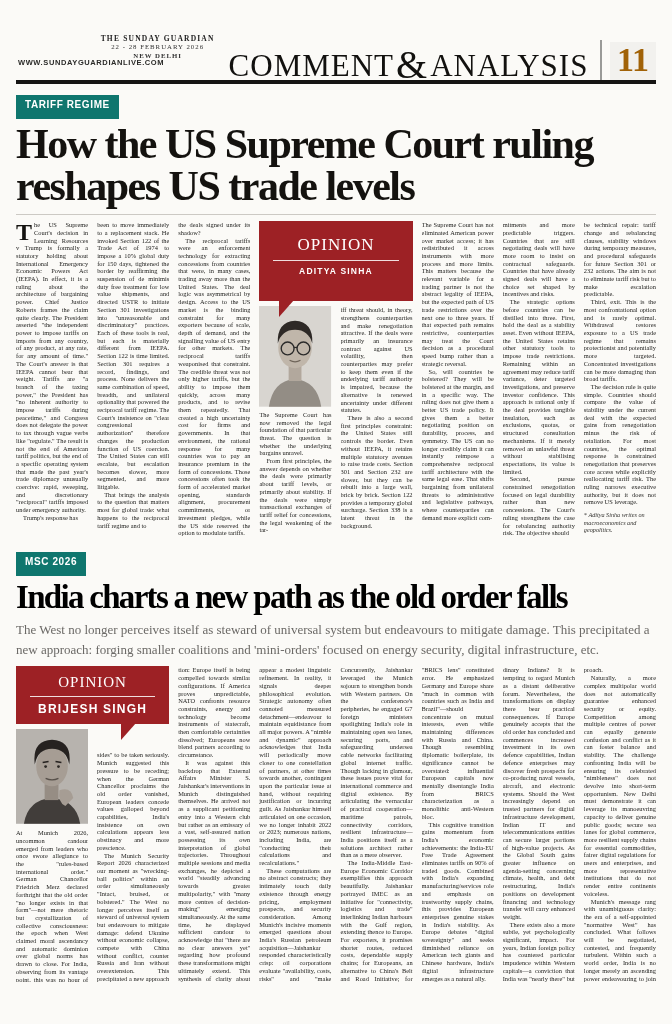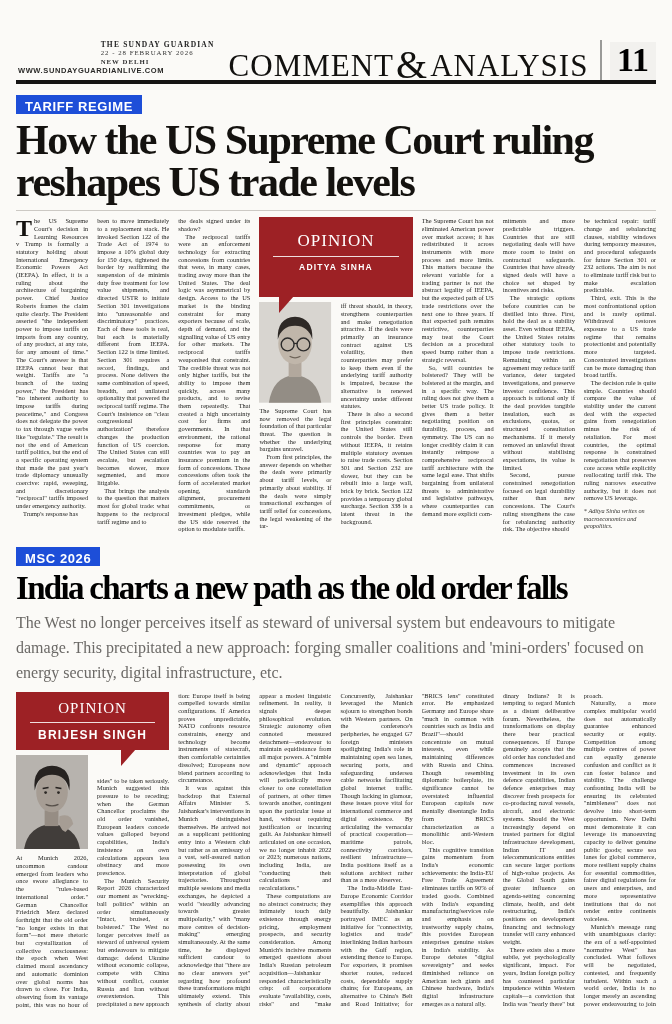--- a/index.html
+++ b/index.html
@@ -6,40 +6,40 @@
   .page{
     position:relative;width:672px;height:1024px;margin:0 auto;
     background:#fbfaf7;overflow:hidden;
     font-family:"Liberation Serif", serif;color:#1d1d1b;
     box-sizing:border-box;padding:18px 16px 0 16px;
   }
   
   .header{position:relative;height:62px;border-bottom:4px solid #161514;}
   .header-row{display:flex;align-items:flex-end;justify-content:flex-end;height:100%;padding-bottom:2px;}
   .site-url{
-    position:absolute;left:2px;bottom:5px;
+    position:absolute;left:2px;bottom:13px;
     font-family:"Liberation Sans", sans-serif;font-weight:bold;
     font-size:7.5px;letter-spacing:.6px;color:#2a2a28;
   }
-  .masthead-info{text-align:left;margin-right:14px;line-height:1.25;padding-bottom:14px;}
+  .masthead-info{text-align:center;margin-right:14px;line-height:1.25;padding-bottom:20px;}
   .mi-paper{font-size:7.5px;font-weight:bold;letter-spacing:1.2px;color:#222;}
   .mi-date,.mi-city{font-size:6.8px;letter-spacing:1px;color:#333;}
   .mi-city{font-weight:bold;}
   .section-title{font-size:31px;letter-spacing:1px;color:#12110f;white-space:nowrap;line-height:.9;}
   .section-amp{font-size:40px;line-height:.7;vertical-align:-2px;padding:0 2px;}
   .pg-divider{width:1.5px;height:40px;background:#9a9a98;margin:0 8px 0 12px;}
   .page-number{
-    font-size:34px;font-weight:bold;color:#000000;background:#f2f1ee;
+    font-size:34px;font-weight:bold;color:#a16207;background:#f2f1ee;
     padding:0 7px 2px 7px;line-height:1.05;
   }
   
   .tag{
-    display:inline-block;background:#1d4ed8;color:#fff;
+    display:inline-block;background:#0f766e;color:#fff;
     font-family:"Liberation Sans", sans-serif;font-weight:bold;
-    font-size:13px;letter-spacing:.6px;padding:4px 9px 0 9px;
+    font-size:10px;letter-spacing:.6px;padding:4px 9px 9px 9px;
   }
   
   .a1-tag{margin-top:11px;}
   .headline1{
     font-weight:bold;font-size:42px;line-height:.99;letter-spacing:-1.5px;
     color:#14120f;margin:5px 0 7px 0;
   }
   .standfirst1{font-size:15.5px;line-height:1.22;color:#4a4a48;max-width:585px;margin-bottom:7px;}
   .rule{border-top:1px solid #ccc9c4;}
   
@@ -79,21 +79,21 @@
   .tail-a1{left:20px;}
   .tail-a2{left:105px;}
   .photo{display:block;width:100%;height:auto;}
   .pt22{padding-top:22px;}
   
   .a2-head{margin-top:10px;}
   .headline2{
     font-weight:bold;font-size:33px;line-height:1;letter-spacing:-1.7px;
     color:#000000;margin:5px 0 6px 0;white-space:nowrap;
   }
-  .standfirst2{font-size:16px;line-height:1.55;color:#6b6966;max-width:660px;margin-bottom:2px;}
+  .standfirst2{font-size:13px;line-height:1.55;color:#6b6966;max-width:660px;margin-bottom:2px;}
 </style>
 </head>
 <body>
 
 <div class="page">
 
   
   <div class="header">
     <div class="site-url">WWW.SUNDAYGUARDIANLIVE.COM</div>
     <div class="header-row">

